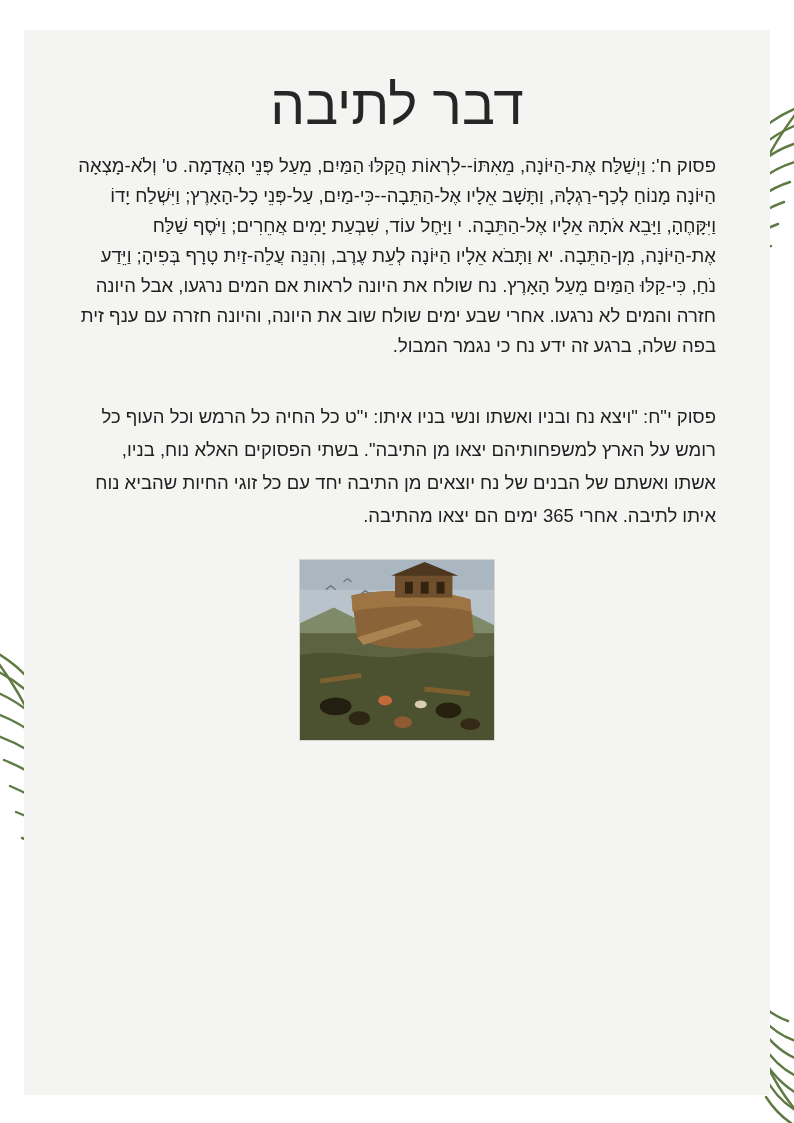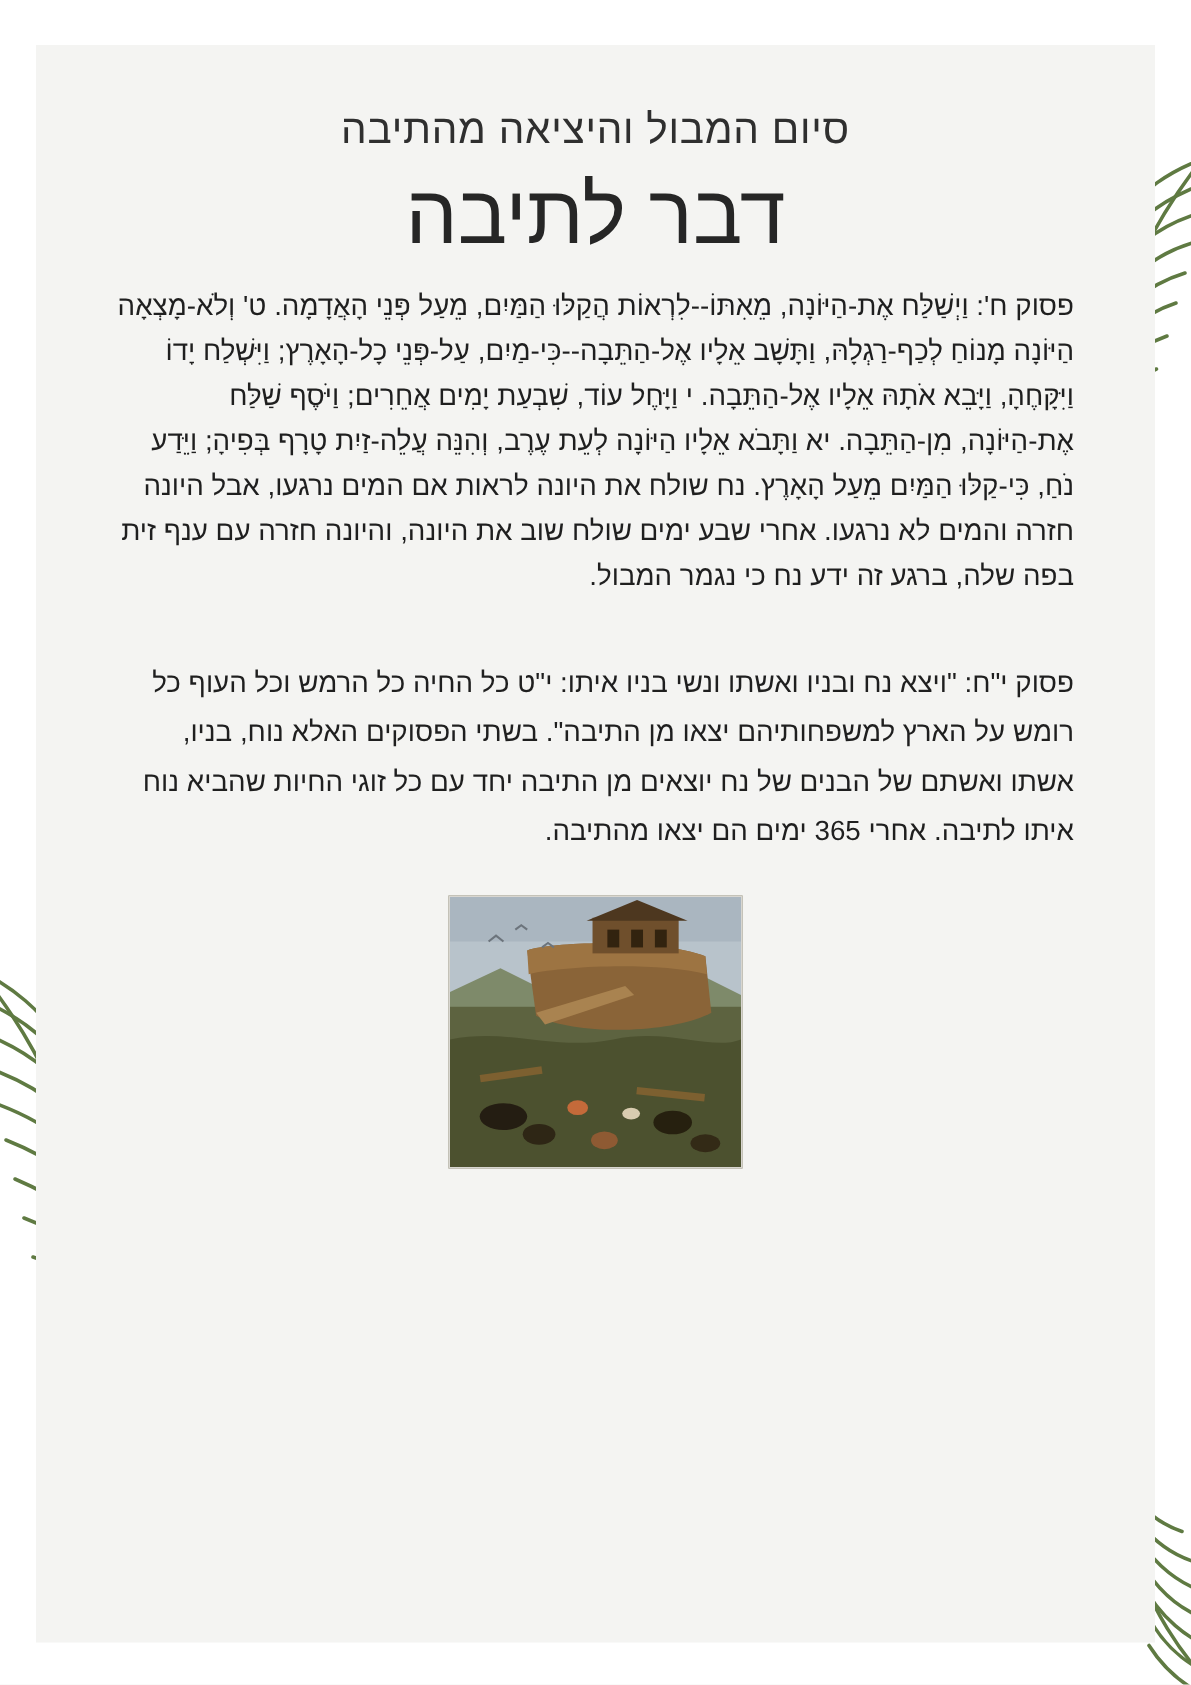--- a/index.html
+++ b/index.html
@@ -143,21 +143,20 @@
       <path d="M132 78 C112 72 96 56 84 36"></path>
       <path d="M124 58 C106 52 92 38 82 22"></path>
     </g>
   </svg>
 </div>
 
 <div class="page-card"></div>
 
 <div class="content">
 
-  <h2 class="subject-title">סיום המבול והיציאה מהתיבה</h2>
 
   <h1 class="main-title">דבר לתיבה</h1>
 
   <p class="verse-block first">פסוק ח': וַיְשַׁלַּח אֶת-הַיּוֹנָה, מֵאִתּוֹ--לִרְאוֹת הֲקַלּוּ הַמַּיִם, מֵעַל פְּנֵי הָאֲדָמָה. ט' וְלֹא-מָצְאָה הַיּוֹנָה מָנוֹחַ לְכַף-רַגְלָהּ, וַתָּשָׁב אֵלָיו אֶל-הַתֵּבָה--כִּי-מַיִם, עַל-פְּנֵי כָל-הָאָרֶץ; וַיִּשְׁלַח יָדוֹ וַיִּקָּחֶהָ, וַיָּבֵא אֹתָהּ אֵלָיו אֶל-הַתֵּבָה.  י וַיָּחֶל עוֹד, שִׁבְעַת יָמִים אֲחֵרִים; וַיֹּסֶף שַׁלַּח אֶת-הַיּוֹנָה, מִן-הַתֵּבָה.  יא וַתָּבֹא אֵלָיו הַיּוֹנָה לְעֵת עֶרֶב, וְהִנֵּה עֲלֵה-זַיִת טָרָף בְּפִיהָ; וַיֵּדַע נֹחַ, כִּי-קַלּוּ הַמַּיִם מֵעַל הָאָרֶץ. נח שולח את היונה לראות אם המים נרגעו, אבל היונה חזרה והמים לא נרגעו. אחרי שבע ימים שולח שוב את היונה, והיונה חזרה עם ענף זית בפה שלה, ברגע זה ידע נח כי נגמר המבול.</p>
 
   <p class="verse-block second">פסוק י"ח: "ויצא נח ובניו ואשתו ונשי בניו איתו: י"ט כל החיה כל הרמש וכל העוף כל רומש על הארץ למשפחותיהם יצאו מן התיבה". בשתי הפסוקים האלא נוח, בניו, אשתו ואשתם של הבנים של נח יוצאים מן התיבה יחד עם כל זוגי החיות שהביא נוח איתו לתיבה. אחרי 365 ימים הם יצאו מהתיבה.</p>
 
   <div class="figure">
     <svg class="ark-img" viewBox="0 0 196 182" preserveAspectRatio="none" aria-hidden="true">
 

